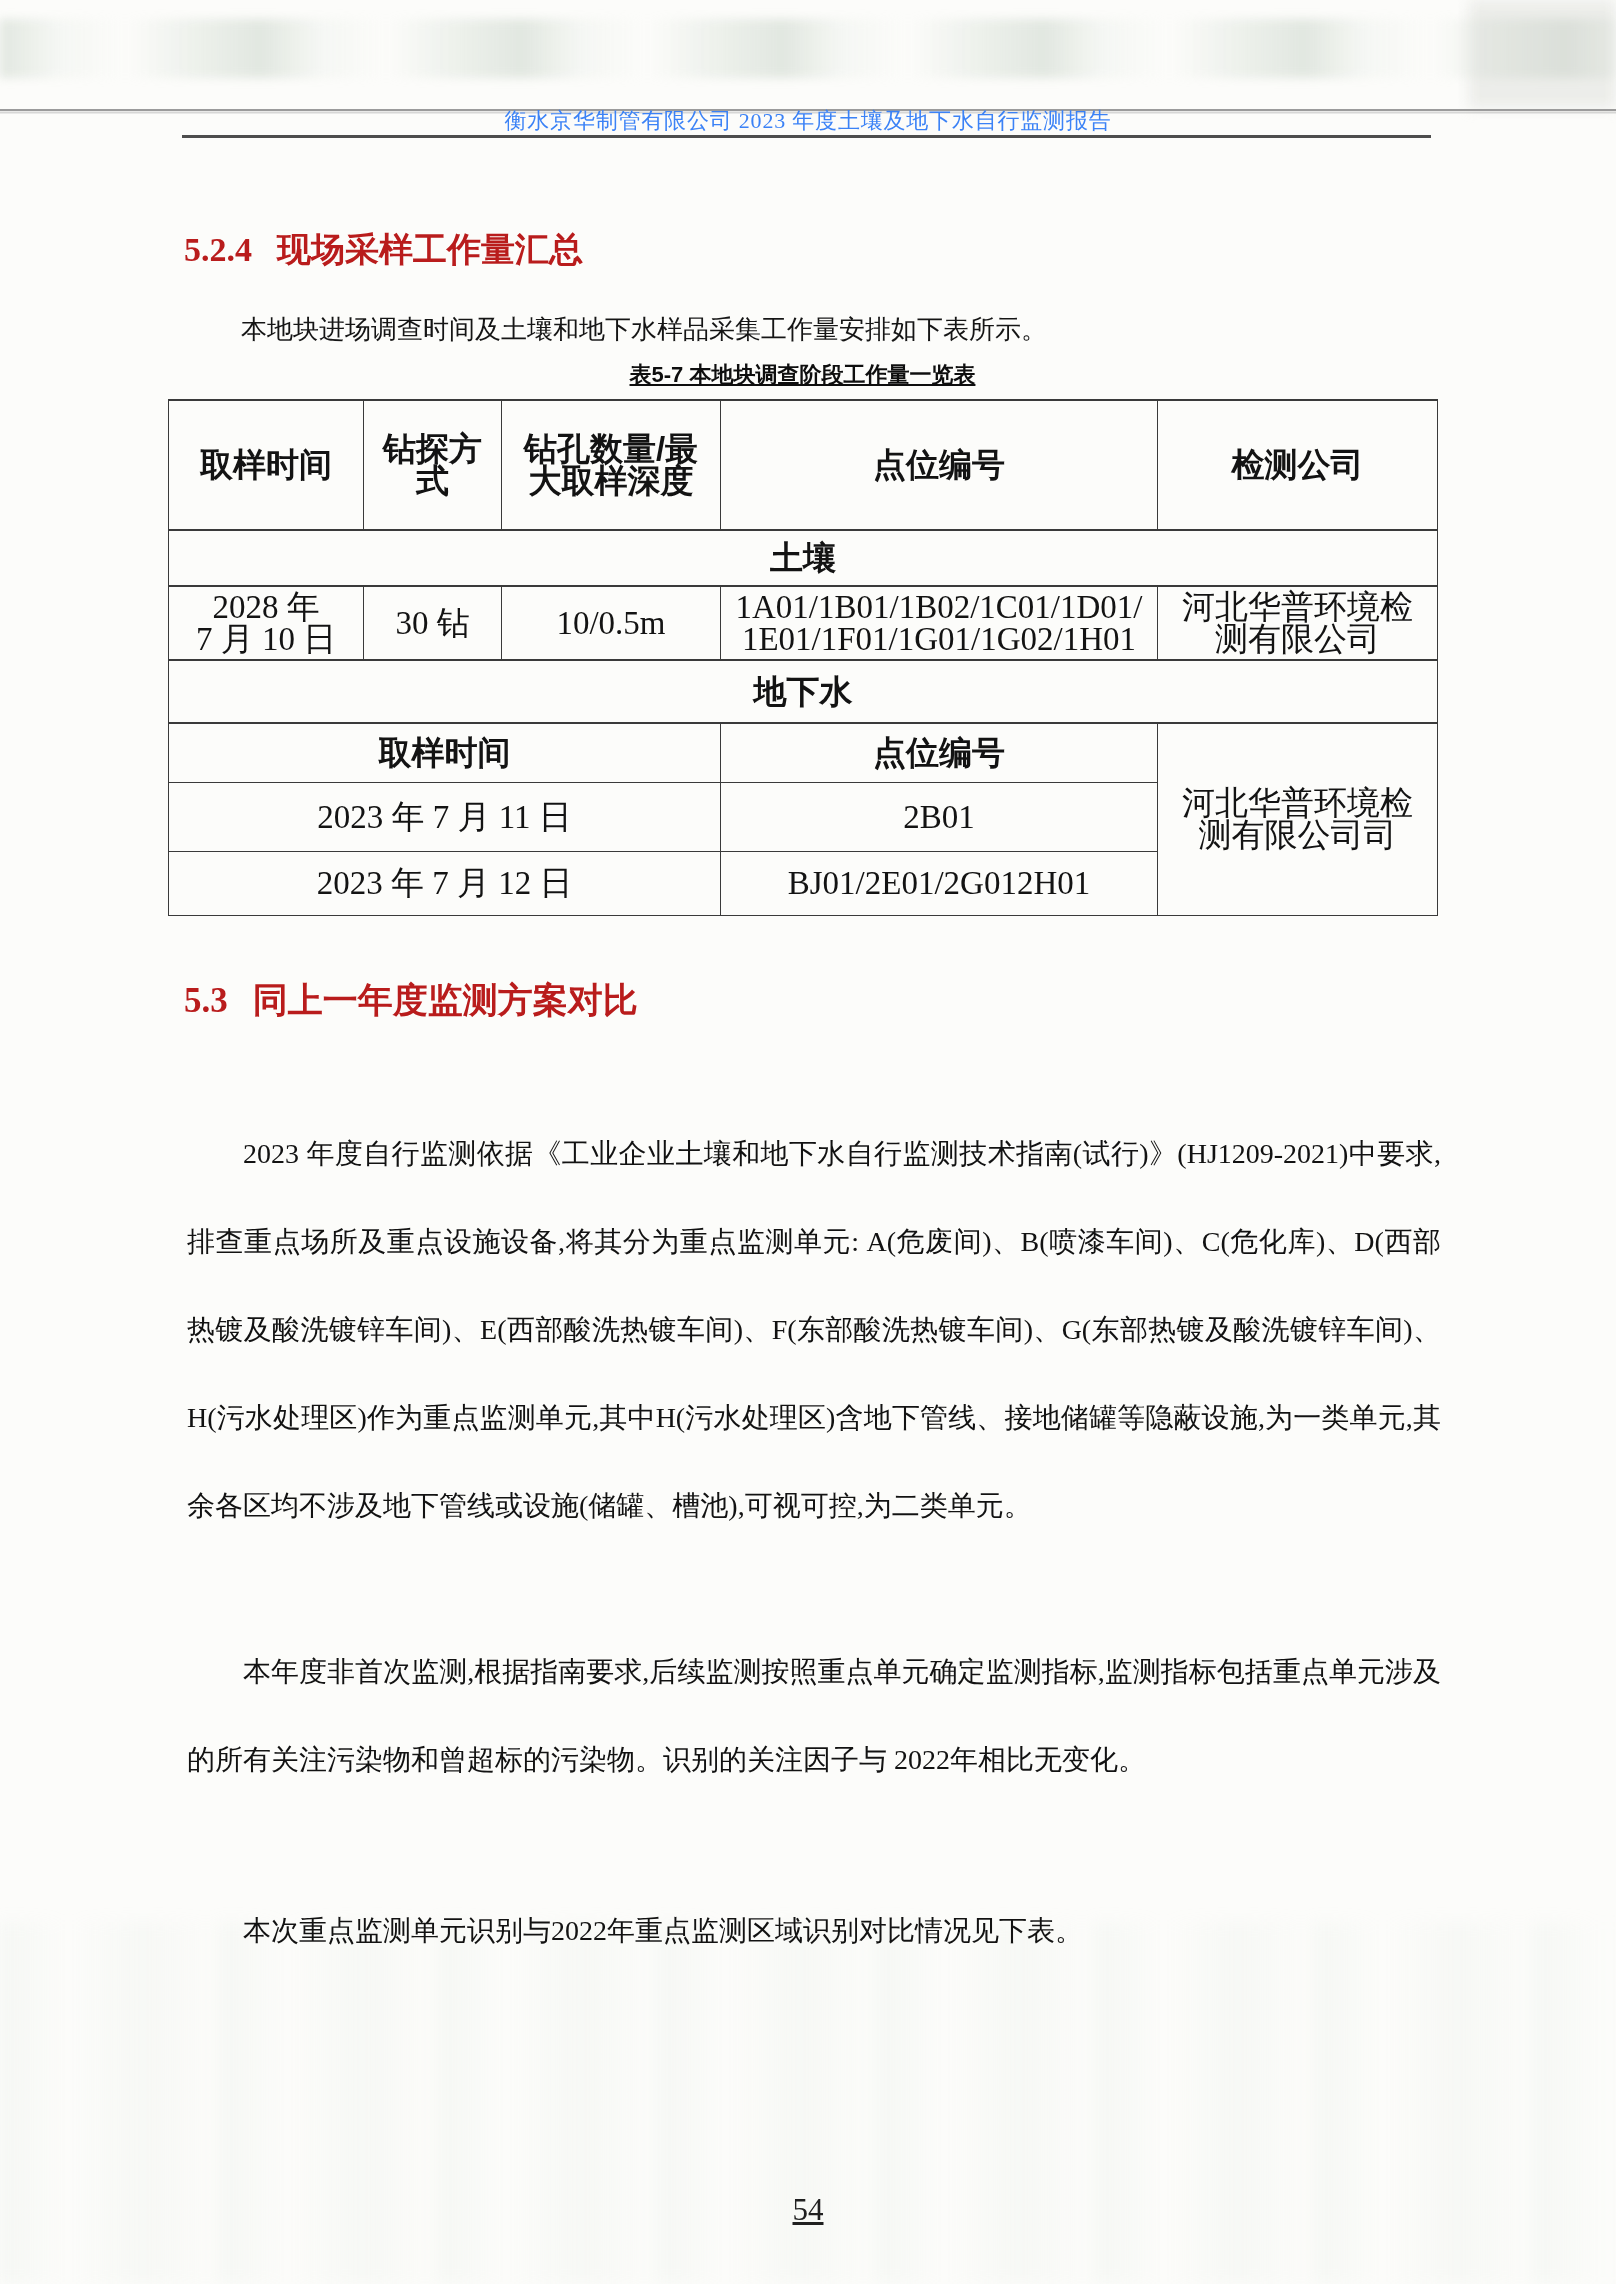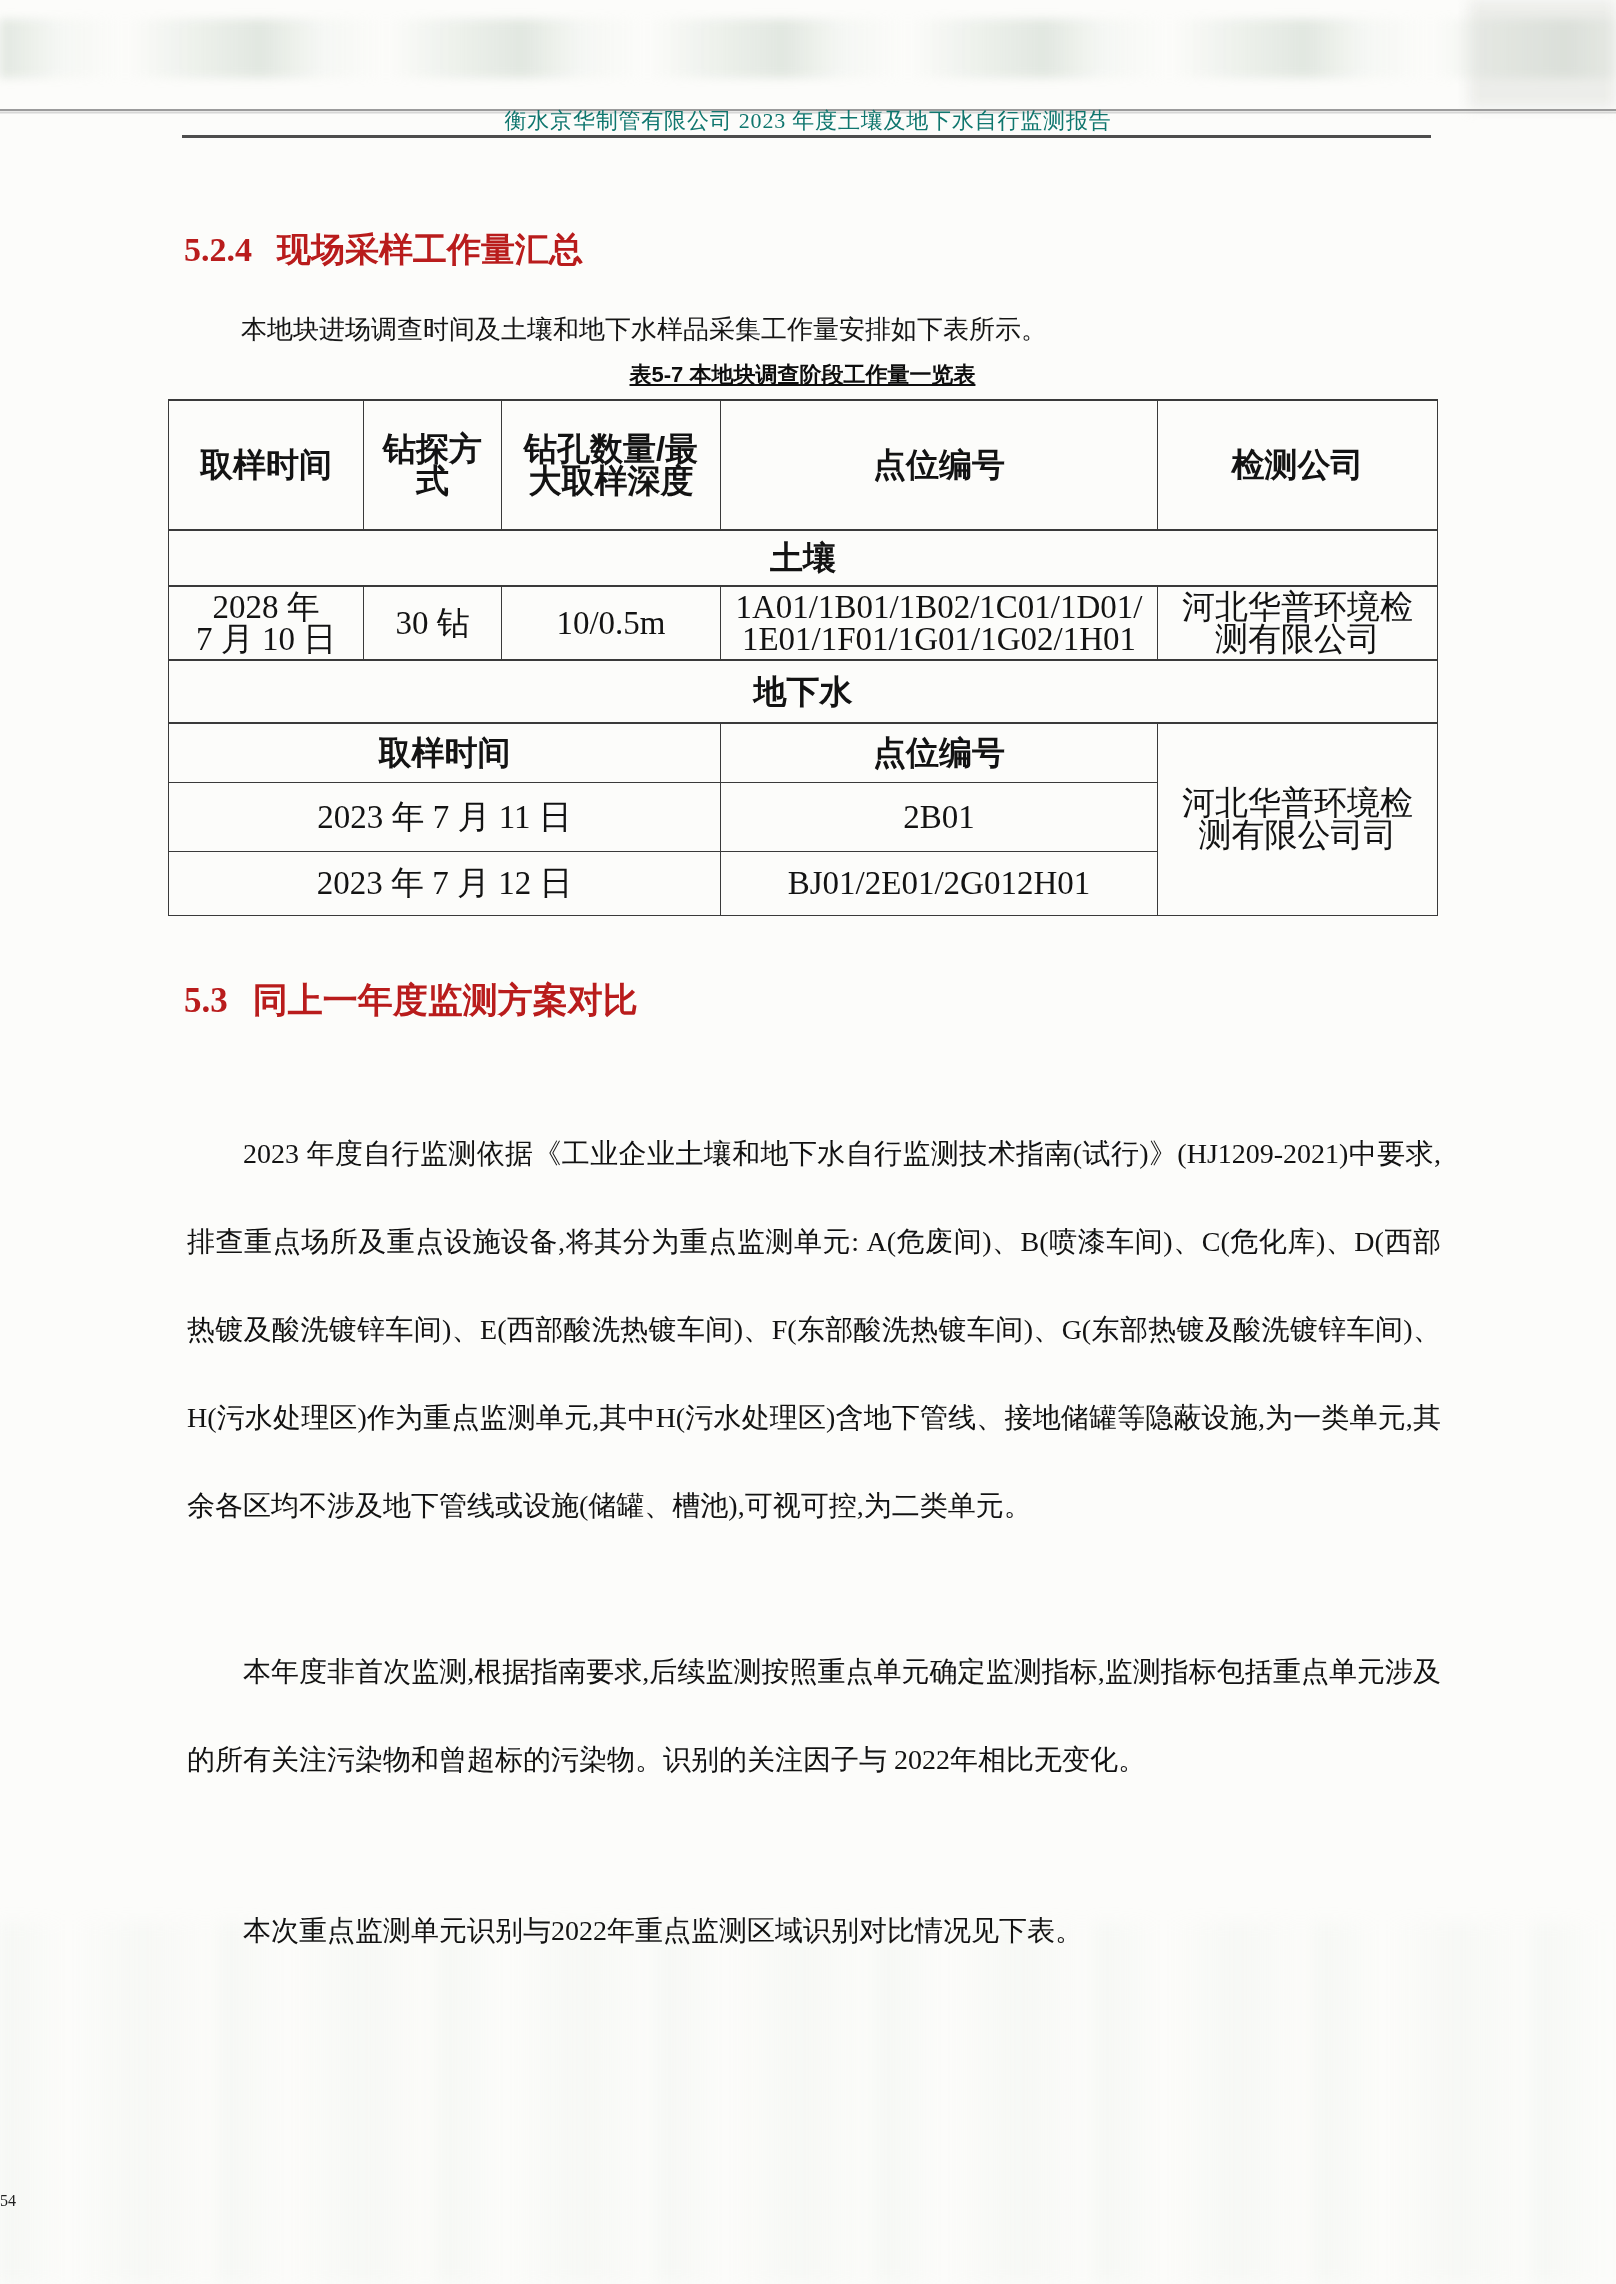--- a/index.html
+++ b/index.html
@@ -34,21 +34,21 @@
   }
 
   
   .header-thin-rule {
     position: absolute; top: 109px; left: 0; width: 1616px; height: 1.7px;
     background: #9b9b9b; box-shadow: 0 2.5px 0 rgba(170,170,170,0.45);
   }
   .header-title {
     position: absolute; top: 107px; left: 0; width: 100%;
     text-align: center; font-size: 22px; line-height: 27px;
-    letter-spacing: 0.8px; color: #0f766e;
+    letter-spacing: 0.8px; color: #3b82f6;
   }
   .header-dark-rule {
     position: absolute; top: 135px; left: 182px; width: 1249px; height: 2.5px;
     background: #4d4d4d;
   }
 
   
   .section-heading {
     position: absolute; left: 184px;
     font-family: "Liberation Sans", "DejaVu Sans", sans-serif;
@@ -94,21 +94,21 @@
     font-weight: bold;
   }
   table.worklog td.band {
     font-family: "Liberation Sans", "DejaVu Sans", sans-serif;
     font-weight: bold; border-top-width: 2.5px; border-bottom-width: 2.5px; margin-left: 23px;
   }
 
   
   .page-number {
     position: absolute; top: 2192px; left: 0; width: 100%;
-    font-size: 16px; color: #202020;
+    text-align: center; font-size: 31px; color: #202020; text-decoration: underline;
   }
 </style>
 </head>
 <body>
 
 <div class="artifact-top"></div>
 <div class="artifact-corner-right"></div>
 <div class="artifact-bottom"></div>
 
 <div class="header-thin-rule"></div>

